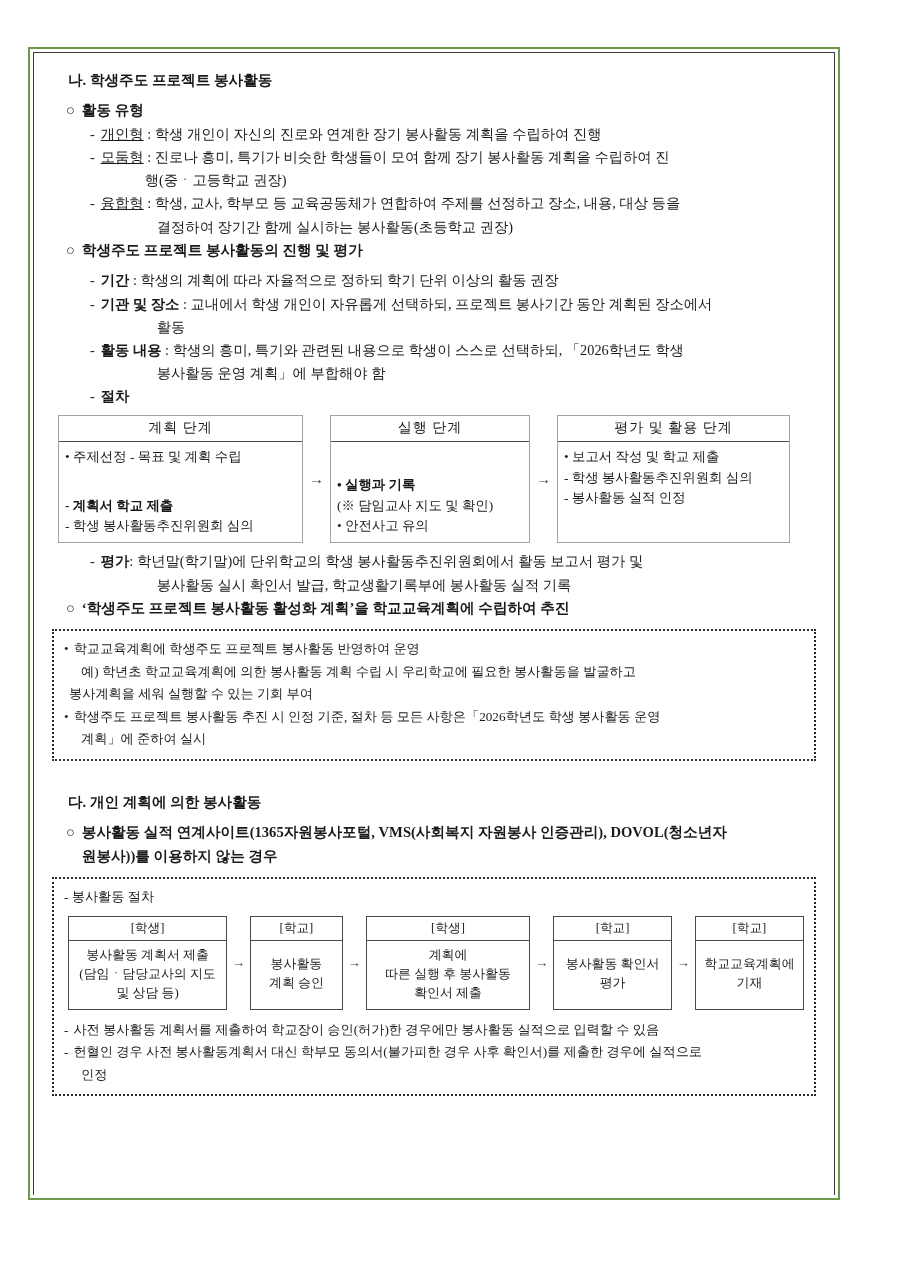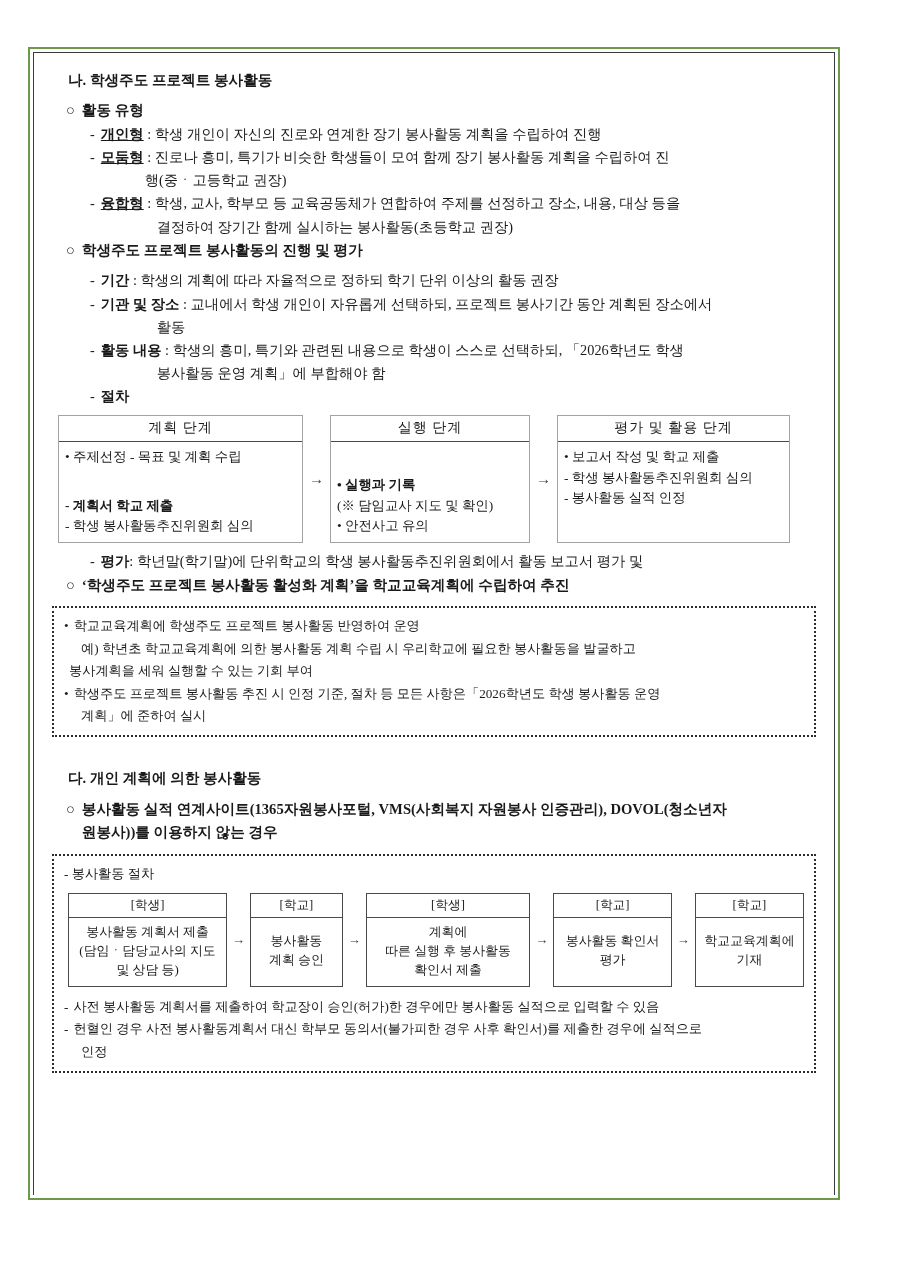--- a/index.html
+++ b/index.html
@@ -63,21 +63,21 @@
   .dash {                       
     font-size: 14.3px;
     line-height: 1.62;
     margin-left: 38px;
     display: flex;
     gap: 6px;
   }
   .dash .mk { flex: 0 0 auto; }
   .dash .tx { flex: 1 1 auto; text-align: justify; text-justify: inter-character; }
   .dash .tx b, .dash .tx strong { font-weight: bold; }
-  .u { text-decoration: underline; font-weight: bold; }
+  .u { text-decoration: underline; font-weight: normal; }
   .indent2 { display: block; padding-left: 44px; }
   .indent3 { display: block; padding-left: 56px; }
   .just { text-align: justify; text-justify: inter-character; }
 
   .spacer-sm { height: 7px; }
   .spacer-lg { height: 30px; }
 
   
   .flow3 {
     display: flex;
@@ -264,21 +264,21 @@
             <div>- 학생 봉사활동추진위원회 심의</div>
             <div>- 봉사활동 실적 인정</div>
           </div>
         </div>
       </div>
 
       <div class="spacer-sm"></div>
 
       <div class="dash">
         <span class="mk">-</span>
-        <span class="tx just"><b>평가</b><span>: </span><span>학년말(학기말)에 단위학교의 학생 봉사활동추진위원회에서 활동 보고서 평가 및</span></span>
+        <span class="tx just"><b>평가</b><span>: </span><span>학년말(학기말)에 단위학교의 학생 봉사활동추진위원회에서 활동 보고서 평가 및</span><span class="indent3">봉사활동 실시 확인서 발급, 학교생활기록부에 봉사활동 실적 기록</span></span>
       </div>
 
       <div class="circ">
         <span class="mk">○</span>
         <span class="tx">‘학생주도 프로젝트 봉사활동 활성화 계획’을 학교교육계획에 수립하여 추진</span>
       </div>
 
       <div class="dotbox">
         <div class="nl">
           <span class="mk">•</span>

